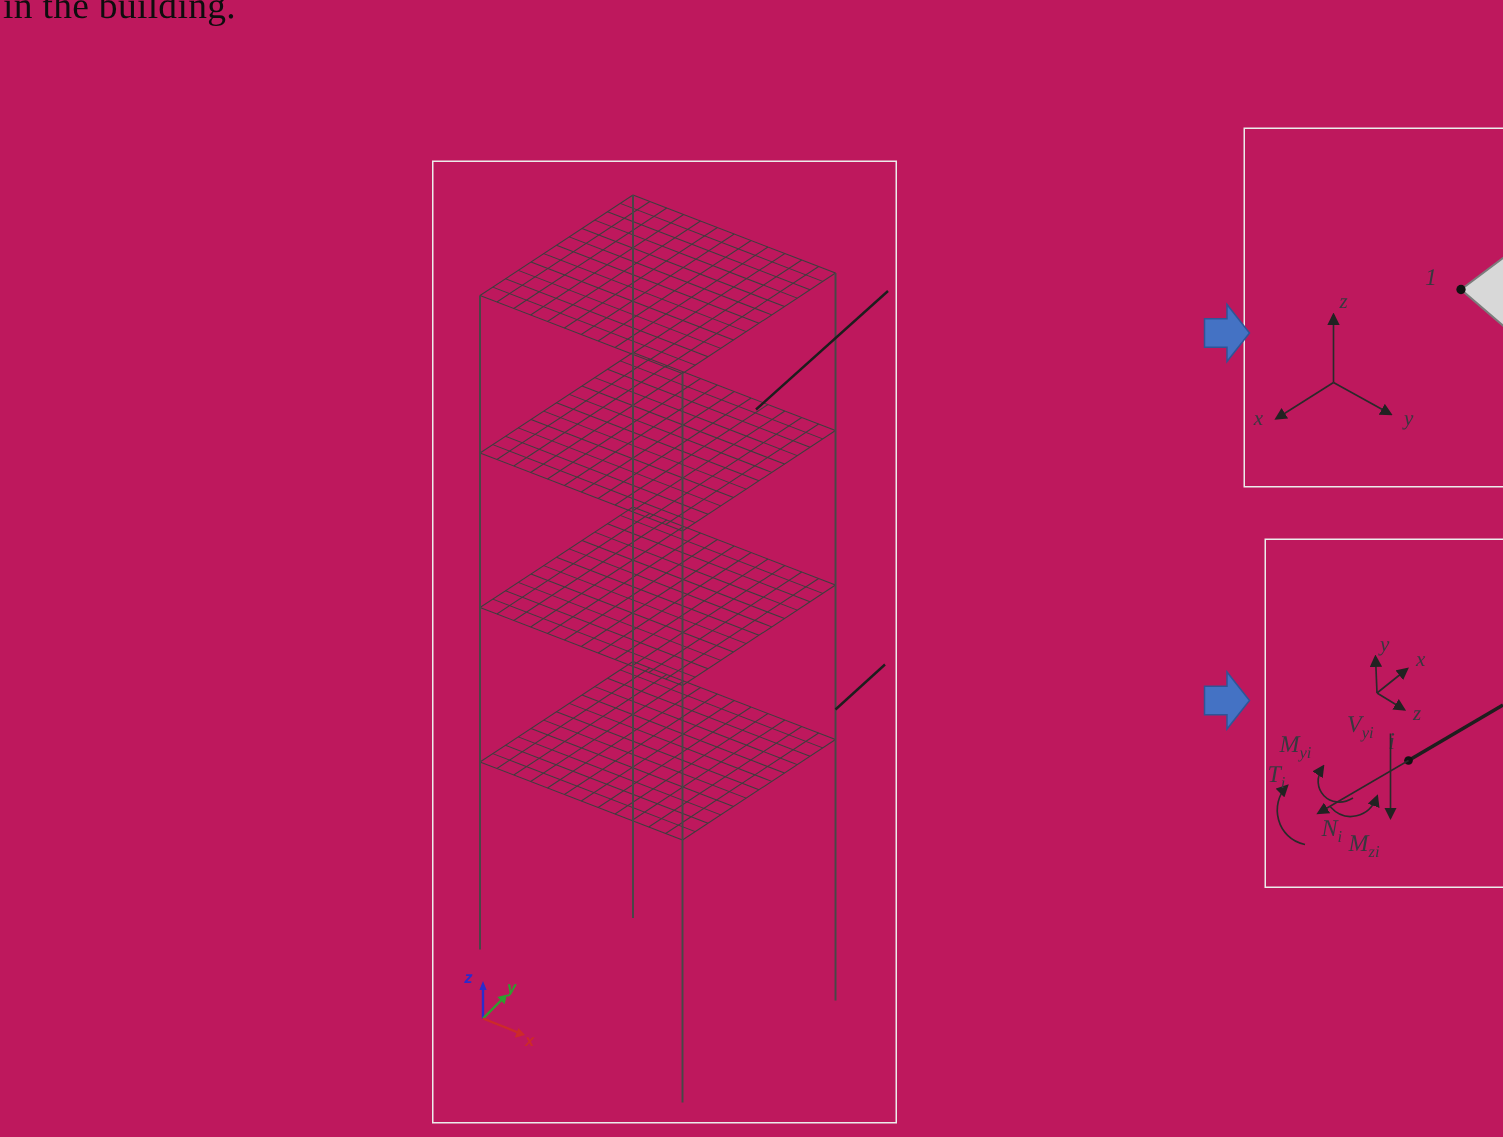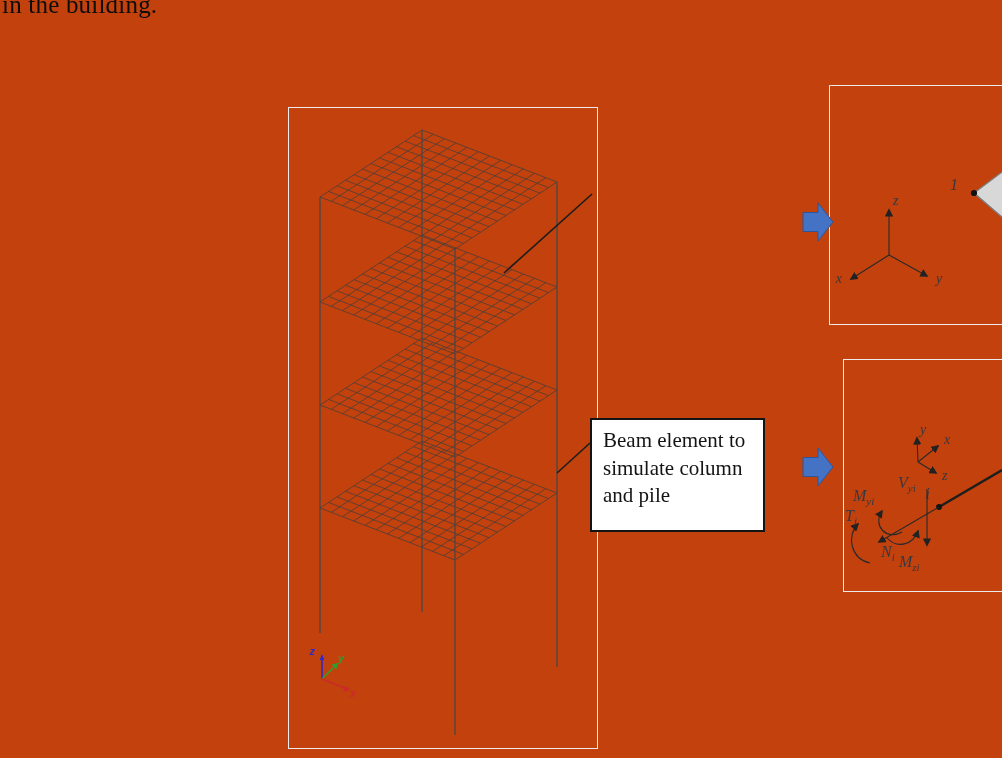--- a/index.html
+++ b/index.html
@@ -1,16 +1,16 @@
 <!DOCTYPE html>
 <html><head>
 <meta charset="utf-8">
 <style>
   html,body{margin:0;padding:0;background:#fff;}
-  .page{position:relative;width:1002px;height:758px;background:#c2410c;overflow:hidden;
+  .page{position:relative;width:1002px;height:758px;background:#be185d;overflow:hidden;
         font-family:"Liberation Serif",serif;}
   .intro{position:absolute;left:2px;top:-9px;font-size:25px;color:#0d0d0d;letter-spacing:.2px;}
   .frame{position:absolute;border:1px solid #ececec;}
   #art{position:absolute;left:0;top:0;}
   .callout{position:absolute;border:2px solid #141414;background:#fff;
            font-size:21px;line-height:1.32;color:#141414;padding:7px 4px 7px 11px;}
   .grid{stroke:#3e3e3e;stroke-width:.7;}
   .col{stroke:#474747;stroke-width:1.3;}
   .leader{stroke:#1d1d1d;stroke-width:1.6;}
   .thin{stroke:#2a2a2a;stroke-width:1.1;fill:none;}
@@ -199,17 +199,14 @@
       <path class="thin" d="M 870,563 C 851,559 846,536 858,524" marker-end="url(#ah)"></path>
 
       <text class="math" x="853" y="501"><tspan>M</tspan><tspan class="sub" dy="4">yi</tspan></text>
       <text class="math" x="898" y="488"><tspan>V</tspan><tspan class="sub" dy="4">yi</tspan></text>
       <text class="math" x="845" y="521"><tspan>T</tspan><tspan class="sub" dy="4">i</tspan></text>
       <text class="math" x="881" y="557"><tspan>N</tspan><tspan class="sub" dy="4">i</tspan></text>
       <text class="math" x="899" y="567"><tspan>M</tspan><tspan class="sub" dy="4">zi</tspan></text>
     </g>
   </svg>
 
-  <div class="callout" style="left:590px;top:418px;width:156px;height:96px;">
-    <span>Beam element to simulate column and pile</span>
-  </div>
 
 </div>
 
 </body></html>

